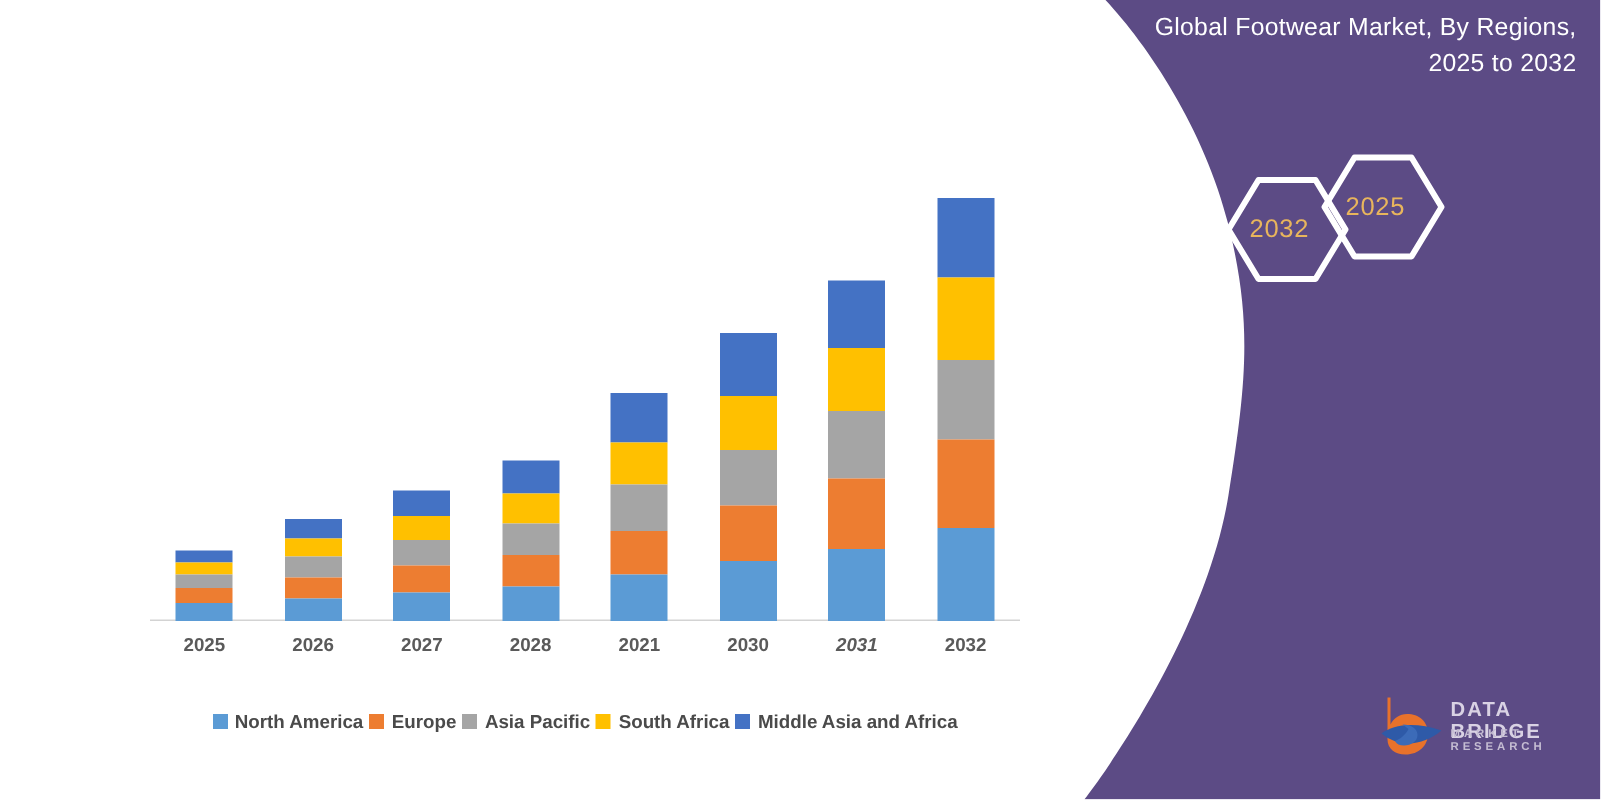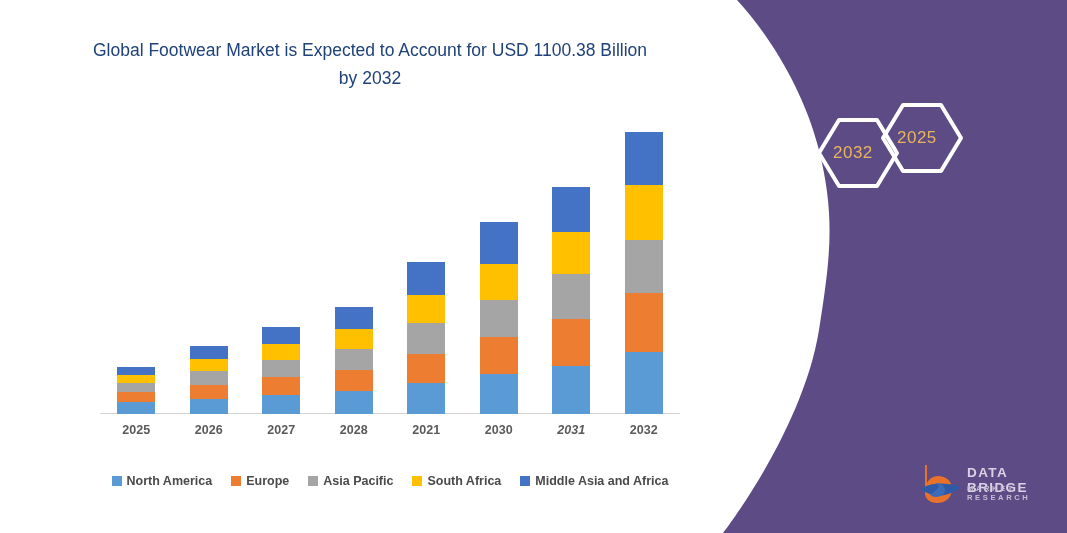--- a/index.html
+++ b/index.html
@@ -66,39 +66,38 @@
   .xlabels{
     position:absolute;left:100px;top:423px;width:580px;height:22px;
   }
   .xlabel{
     position:absolute;width:60px;text-align:center;
     font-size:12.5px;font-weight:bold;color:#5a5a5a;
   }
 
   .legend{
     position:absolute;left:100px;top:471px;width:580px;height:20px;
-    display:flex;align-items:center;justify-content:center;gap:19px;
+    display:flex;align-items:center;justify-content:center;gap:4px;
   }
   .legend-item{display:flex;align-items:center;gap:5px;}
   .legend-swatch{width:10px;height:10px;display:inline-block;}
   .legend-label{font-size:12.5px;font-weight:bold;color:#4a4a4a;white-space:nowrap;}
 
   .footer{
     position:absolute;top:508px;left:84px;width:600px;height:16px;
     font-family:"Liberation Serif", serif;
   }
   .footer-left{position:absolute;left:0;top:0;font-size:8.2px;color:#3a3a3a;white-space:nowrap;}
   .footer-right{position:absolute;left:318px;top:0;font-size:8.2px;color:#3a3a3a;white-space:nowrap;}
 </style>
 </head>
 <body>
 
 <div id="stage">
 
-  <div class="chart-title">Global Footwear Market is Expected to Account for USD 1100.38 Billion by 2032</div>
 
   <div class="axis-line"></div>
   <div id="plot">
       <div class="bar" style="left: 17.25px;">
         <div class="seg" title="Middle East and Africa 2025: 11" style="height: 8.085px; background: rgb(68, 114, 196);"></div>
         <div class="seg" title="South America 2025: 11" style="height: 8.085px; background: rgb(255, 192, 0);"></div>
         <div class="seg" title="Asia Pacific 2025: 12" style="height: 8.82px; background: rgb(165, 165, 165);"></div>
         <div class="seg" title="Europe 2025: 14" style="height: 10.29px; background: rgb(237, 125, 49);"></div>
         <div class="seg" title="North America 2025: 16" style="height: 11.76px; background: rgb(91, 155, 213);"></div>
       </div>
@@ -186,20 +185,21 @@
       </div>
     </div>
 
 
   <div id="right-panel">
     <svg class="panel-bg" viewBox="0 0 360 533" preserveAspectRatio="none">
       <path d="M30,0 L360,0 L360,533 L16,533 C16,533 96,430 112,330
                C124,255 128,215 112,150 C96,86 58,30 30,0 Z" fill="#5C4B85"></path>
     </svg>
 
+    <div class="panel-title">Global Footwear Market, By Regions, 2025 to 2032</div>
 
     <div class="hexwrap">
       <svg width="170" height="110" viewBox="0 0 170 110">
         <polygon points="14,58 34,25 72,25 92,58 72,91 34,91" fill="none" stroke="#ffffff" stroke-width="4" stroke-linejoin="round"></polygon>
         <polygon points="78,43 98,10 136,10 156,43 136,76 98,76" fill="none" stroke="#ffffff" stroke-width="4" stroke-linejoin="round"></polygon>
       </svg>
       <span class="hex-label" style="left:28px;top:48px;">2032</span>
       <span class="hex-label" style="left:92px;top:33px;">2025</span>
     </div>
 

